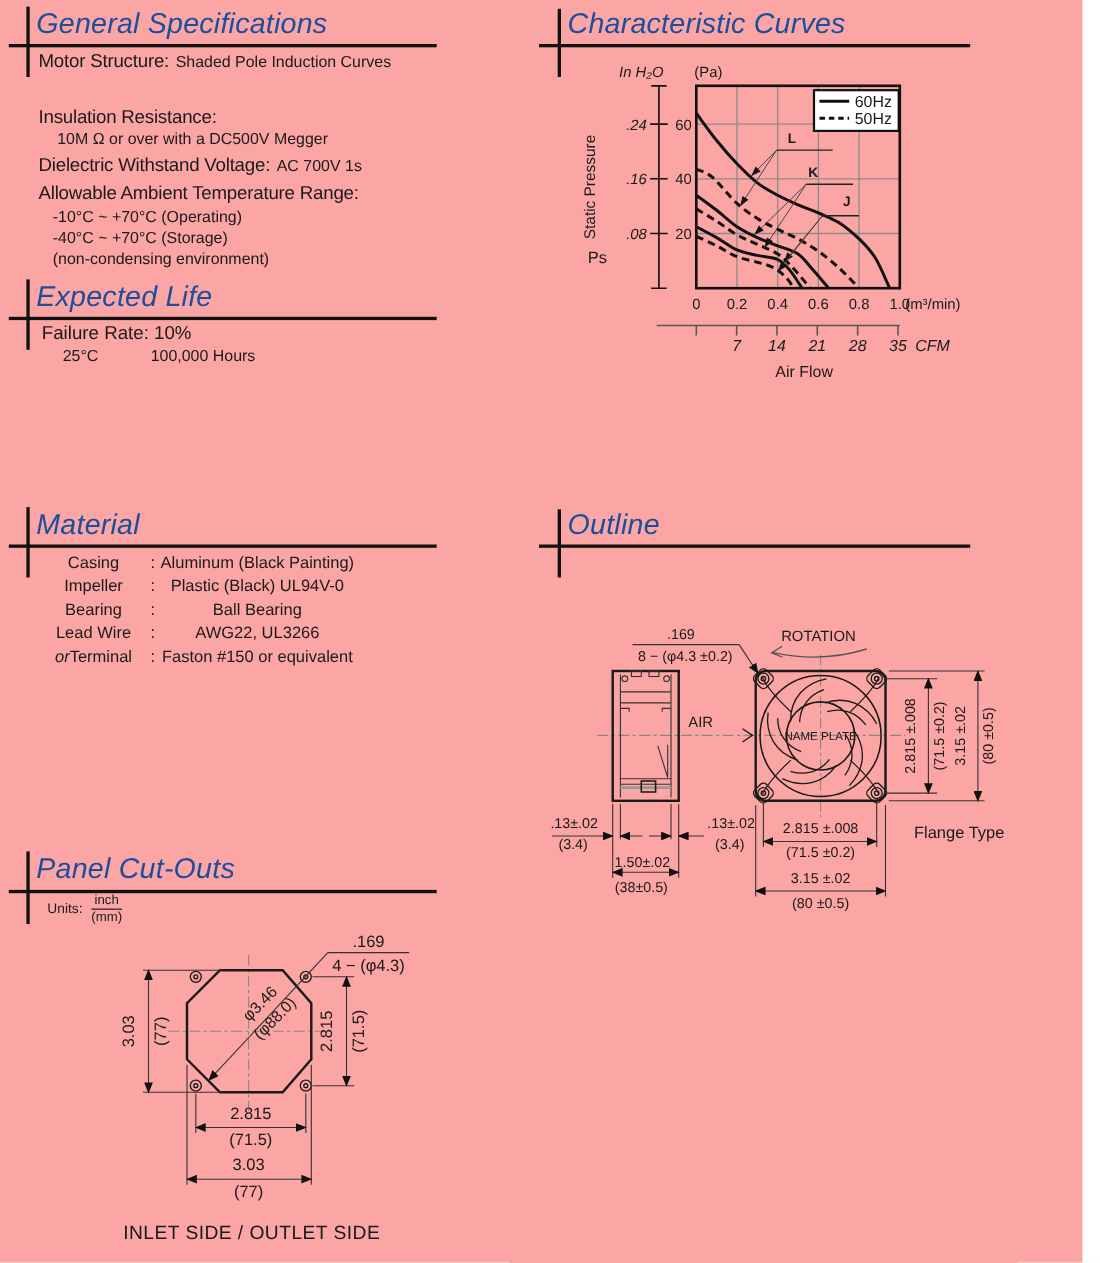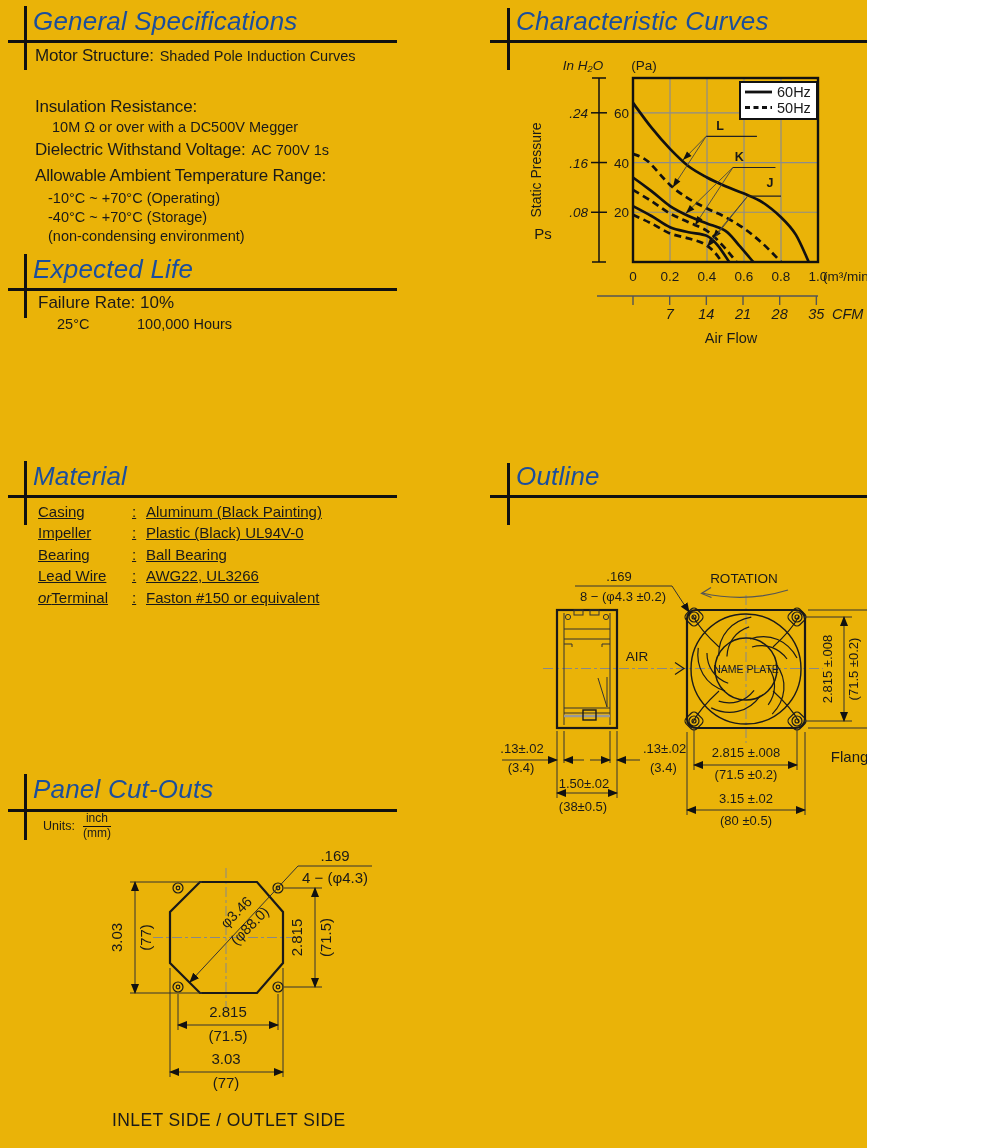--- a/index.html
+++ b/index.html
@@ -1,29 +1,29 @@
 <!DOCTYPE html>
 <html style="--accent: #1b4e9d;"><head>
 <meta charset="utf-8">
 <style>
   html,body{margin:0;padding:0;background:#fff;}
-  #page{position:relative;width:867px;height:1148px;background:#eab308;overflow:hidden;
-        font-family:"Liberation Sans",sans-serif;color:#1a1a1a;}
+  #page{position:relative;width:984px;height:1148px;background:#fca5a5;overflow:hidden;
+        font-family:"Liberation Sans",sans-serif;color:#1a1a1a;text-align:center;}
   .vbar{position:absolute;width:3px;background:#111;}
   .rule{position:absolute;height:3px;background:#111;}
   .sec-title{position:absolute;font-style:italic;font-size:26px;letter-spacing:0.2px;
              color:var(--accent,#1b4e9d);white-space:nowrap;}
   .gline{position:absolute;display:flex;align-items:baseline;gap:6px;white-space:nowrap;}
   .glabel{font-size:17px;letter-spacing:-0.2px;}
   .gvalue{font-size:14.5px;}
   .gindent{position:absolute;font-size:14.5px;white-space:nowrap;}
   .el-failure{position:absolute;font-size:17px;}
   .el-detail{position:absolute;font-size:14.5px;}
   .mat-grid{position:absolute;display:grid;grid-template-columns:94px 14px auto;
-            line-height:21.4px;font-size:15px;white-space:nowrap;text-decoration:underline;}
+            line-height:21.4px;font-size:15px;white-space:nowrap;}
   .mat-pre{font-style:italic;margin-right:0;}
   .units-row{position:absolute;display:flex;align-items:center;gap:8px;}
   .units-label{font-size:12.5px;}
   .frac{display:inline-flex;flex-direction:column;align-items:center;font-size:12px;line-height:1.05;}
   .frac .top{border-bottom:1px solid #111;padding:0 3px 1px 3px;}
   .caption{position:absolute;font-size:17.5px;letter-spacing:0.4px;white-space:nowrap;}
   svg{position:absolute;}
   svg text{font-family:"Liberation Sans",sans-serif;fill:#1a1a1a;}
   .dwg-line{stroke:#1a1a1a;fill:none;}
   .thin{stroke:#333;stroke-width:1;fill:none;}

